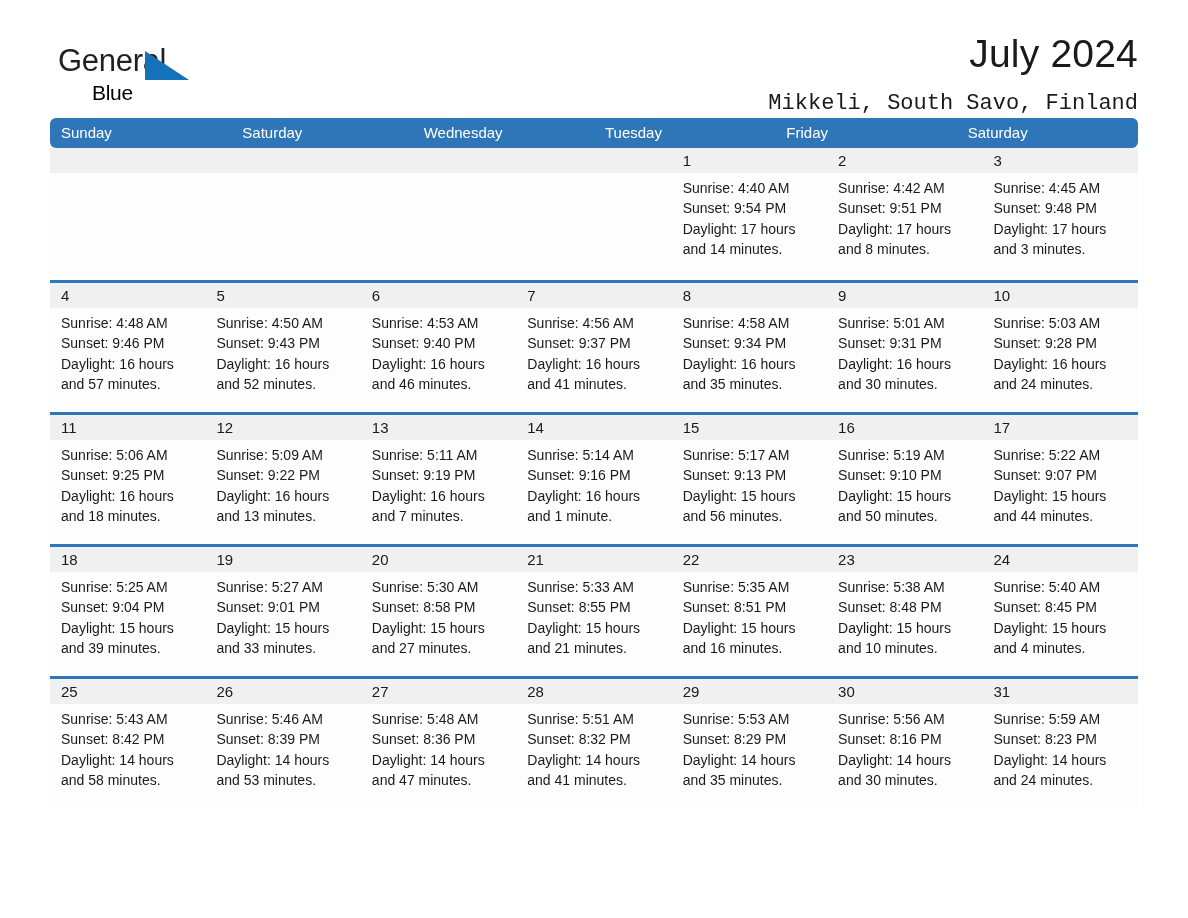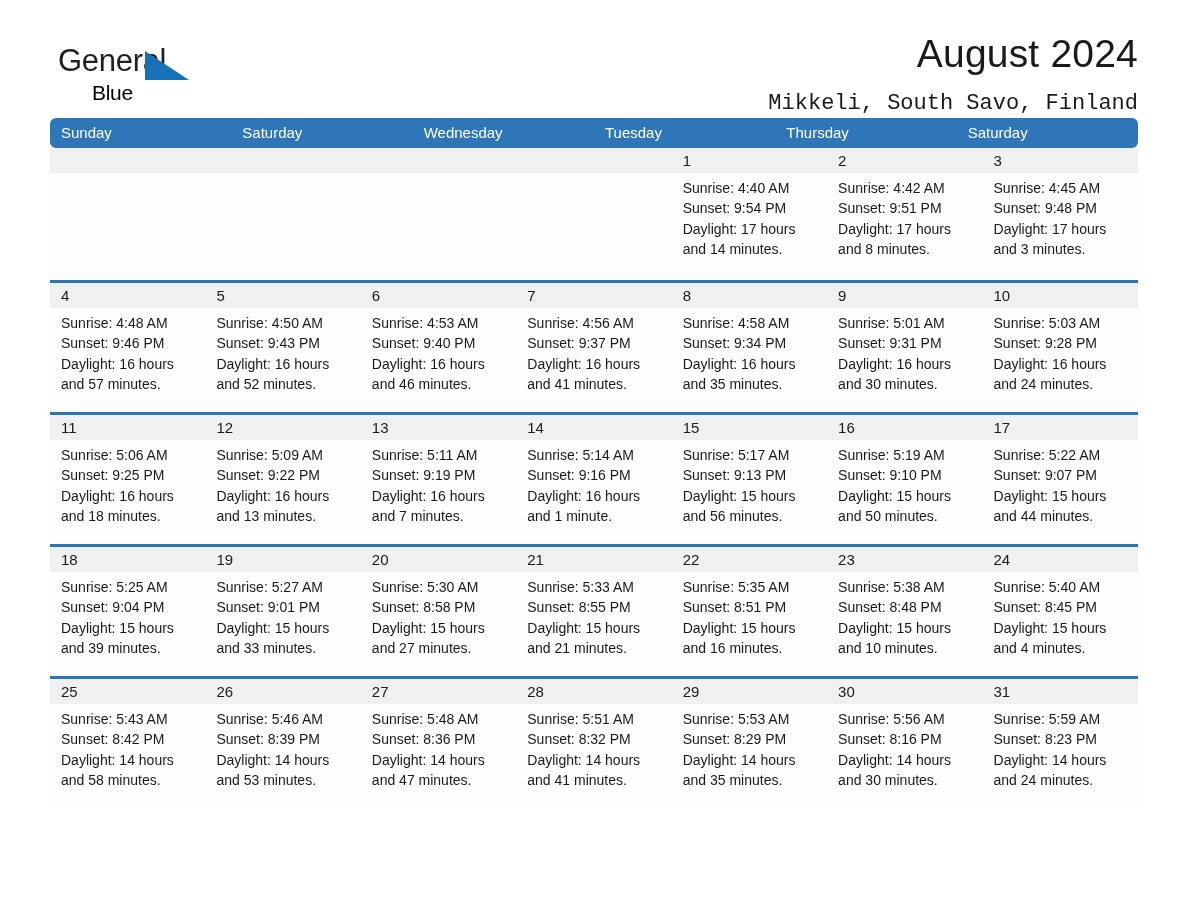--- a/index.html
+++ b/index.html
@@ -152,34 +152,34 @@
 
   <div class="masthead">
 
     <div class="brand">
       <span class="brand-general">General</span>
       <span class="brand-tri"></span>
       <span class="brand-blue">Blue</span>
     </div>
 
     <div class="titles">
-      <h1 class="cal-title">August 2024</h1>
+      <h1 class="cal-title">July 2024</h1>
       <h2 class="cal-subtitle">Mikkeli, South Savo, Finland</h2>
     </div>
 
   </div>
 
   <div class="calendar">
 
     <div class="dow-row">
       <div class="dow">Sunday</div>
       <div class="dow">Saturday</div>
       <div class="dow">Wednesday</div>
       <div class="dow">Tuesday</div>
-      <div class="dow">Thursday</div>
+      <div class="dow">Friday</div>
       <div class="dow">Saturday</div>
     </div>
 
     <div class="week first">
       <div class="cell empty">
           <span class="datenum"></span>
         </div>
       <div class="cell empty">
           <span class="datenum"></span>
         </div>

